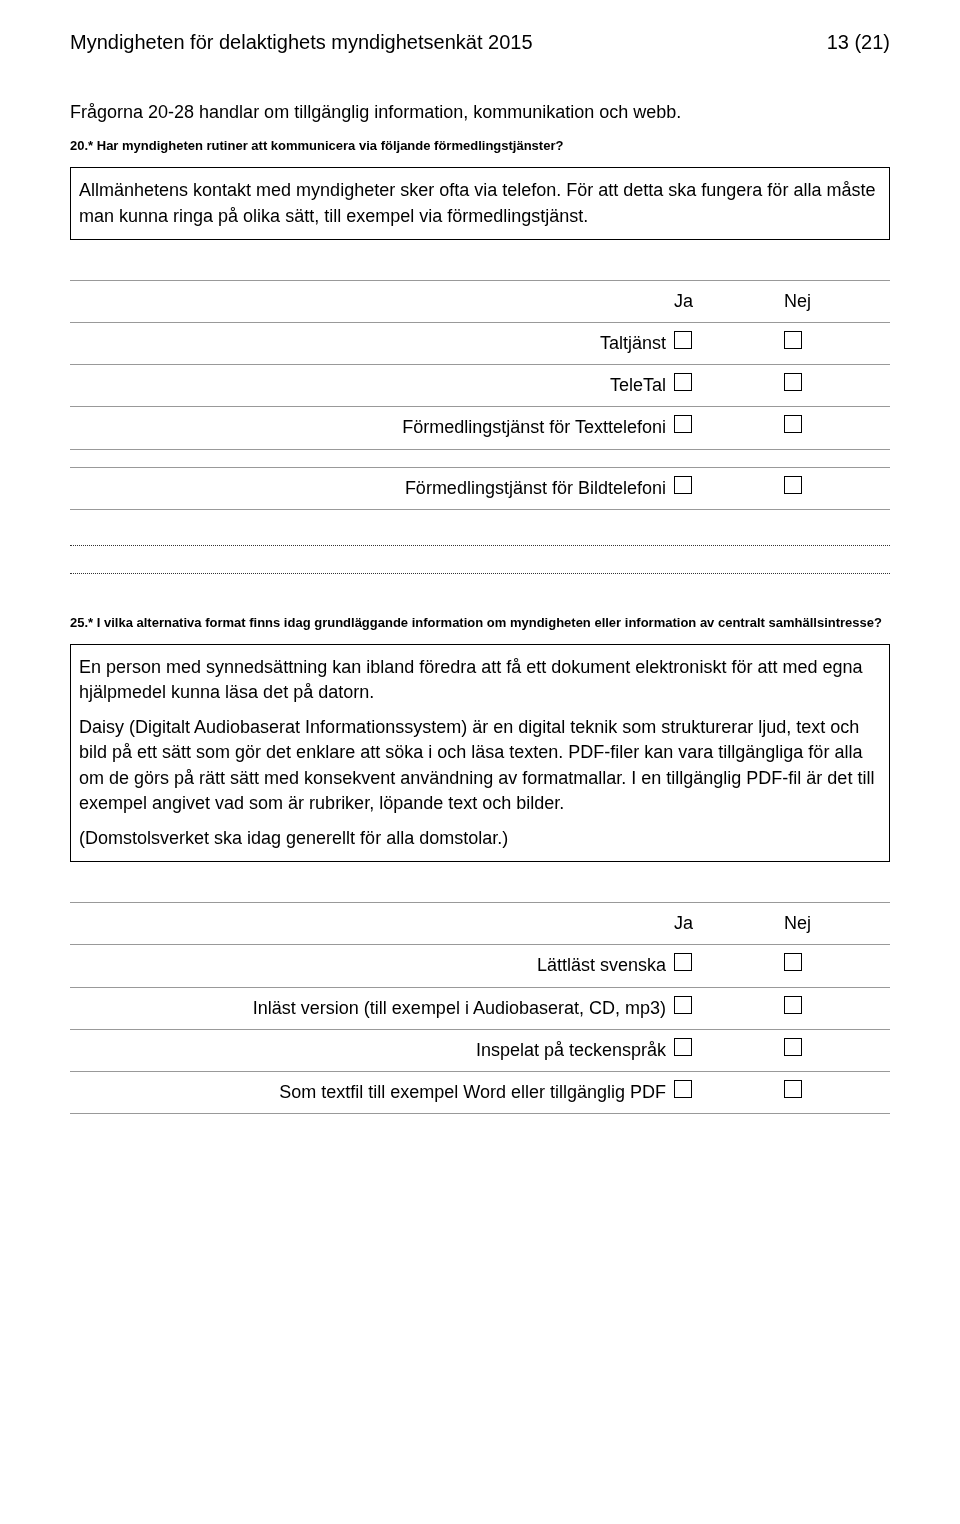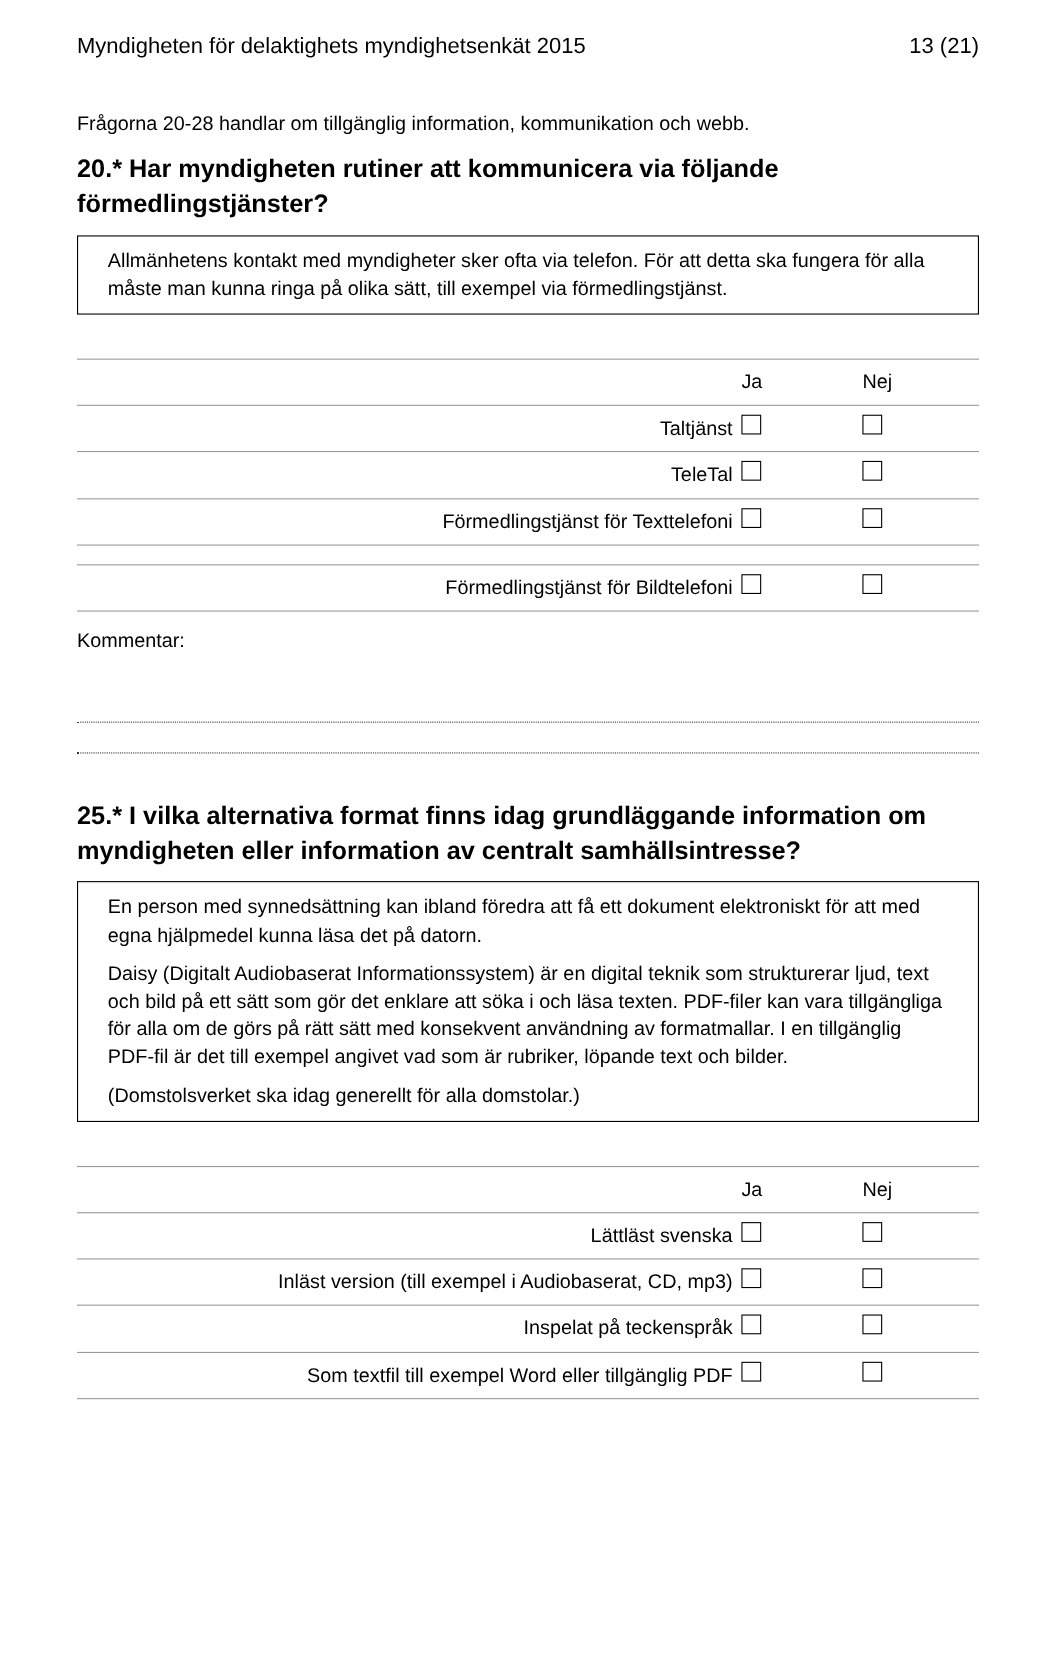--- a/index.html
+++ b/index.html
@@ -18,25 +18,25 @@
     justify-content: space-between;
     font-size: 20px;
     margin-bottom: 44px;
   }
   .section-intro {
     margin-bottom: 12px;
   }
   .question-title {
     font-weight: bold;
     margin-bottom: 12px;
-    font-size: 23px;
+    font-size: 13px;
   }
   .info-box {
     border: 1px solid #000;
-    padding: 10px 27px;
+    padding: 10px 8px;
     margin-bottom: 26px;
   }
   .info-box p { margin-bottom: 10px; }
   .info-box p:last-child { margin-bottom: 0; }
   .tbl {
     width: 100%;
     border-collapse: collapse;
     margin-bottom: 10px;
     margin-top: 40px;
   }
@@ -107,21 +107,20 @@
       </tr>
   <tr class="row-sep top-sep">
     <td>Förmedlingstjänst för Bildtelefoni</td>
     <td class="col-chk"><span class="checkbox"></span></td>
     <td class="col-chk"><span class="checkbox"></span></td>
   </tr>
 </tbody>
   </table>
 
 <div class="comment-block">
-  <p class="comment-label">Kommentar:</p>
   <div class="dotline"></div>
   <div class="dotline"></div>
 </div>
 
 <p class="question-title">25.* I vilka alternativa format finns idag grundläggande information om myndigheten eller information av centralt samhällsintresse?</p>
 
 <div class="info-box">
   <p>En person med synnedsättning kan ibland föredra att få ett dokument elektroniskt för att med egna hjälpmedel kunna läsa det på datorn.</p>
   <p>Daisy (Digitalt Audiobaserat Informationssystem) är en digital teknik som strukturerar ljud, text och bild på ett sätt som gör det enklare att söka i och läsa texten. PDF-filer kan vara tillgängliga för alla om de görs på rätt sätt med konsekvent användning av formatmallar. I en tillgänglig PDF-fil är det till exempel angivet vad som är rubriker, löpande text och bilder.</p>
   <p>(Domstolsverket ska idag generellt för alla domstolar.)</p>

